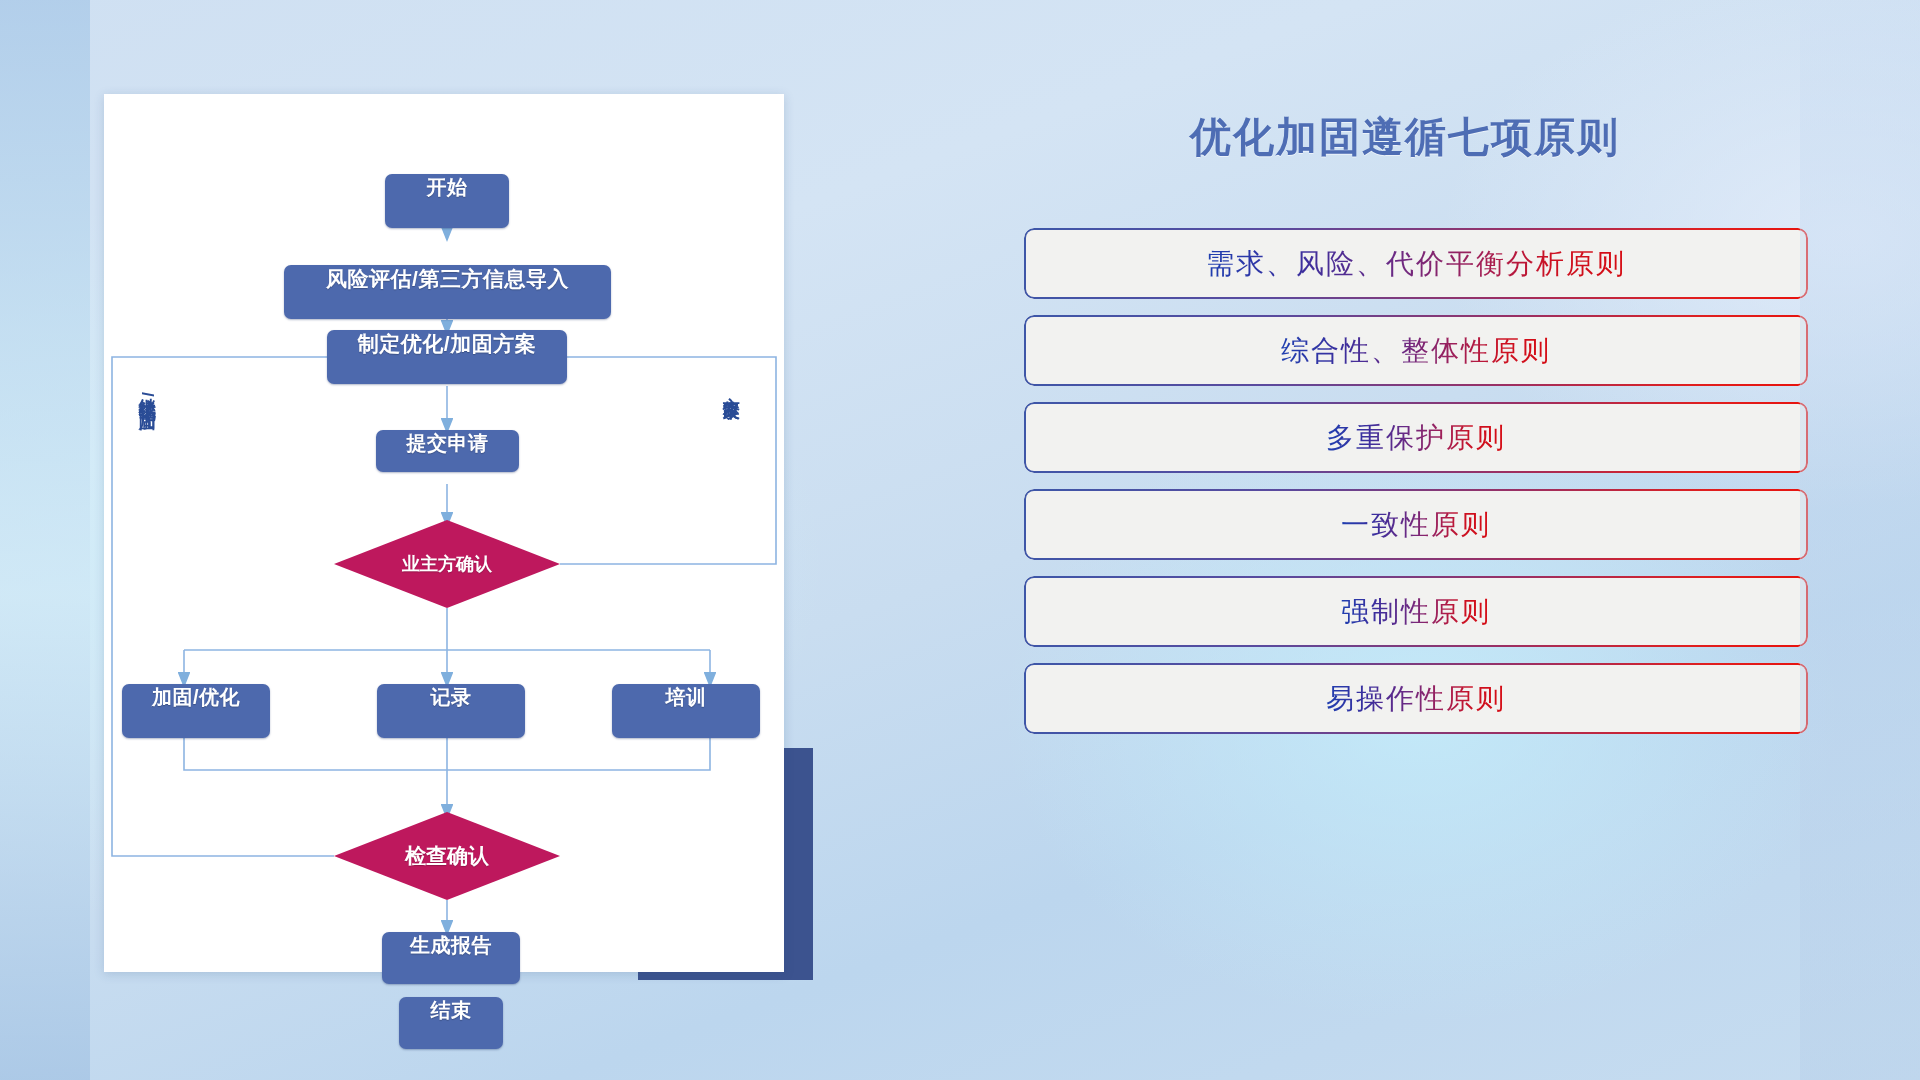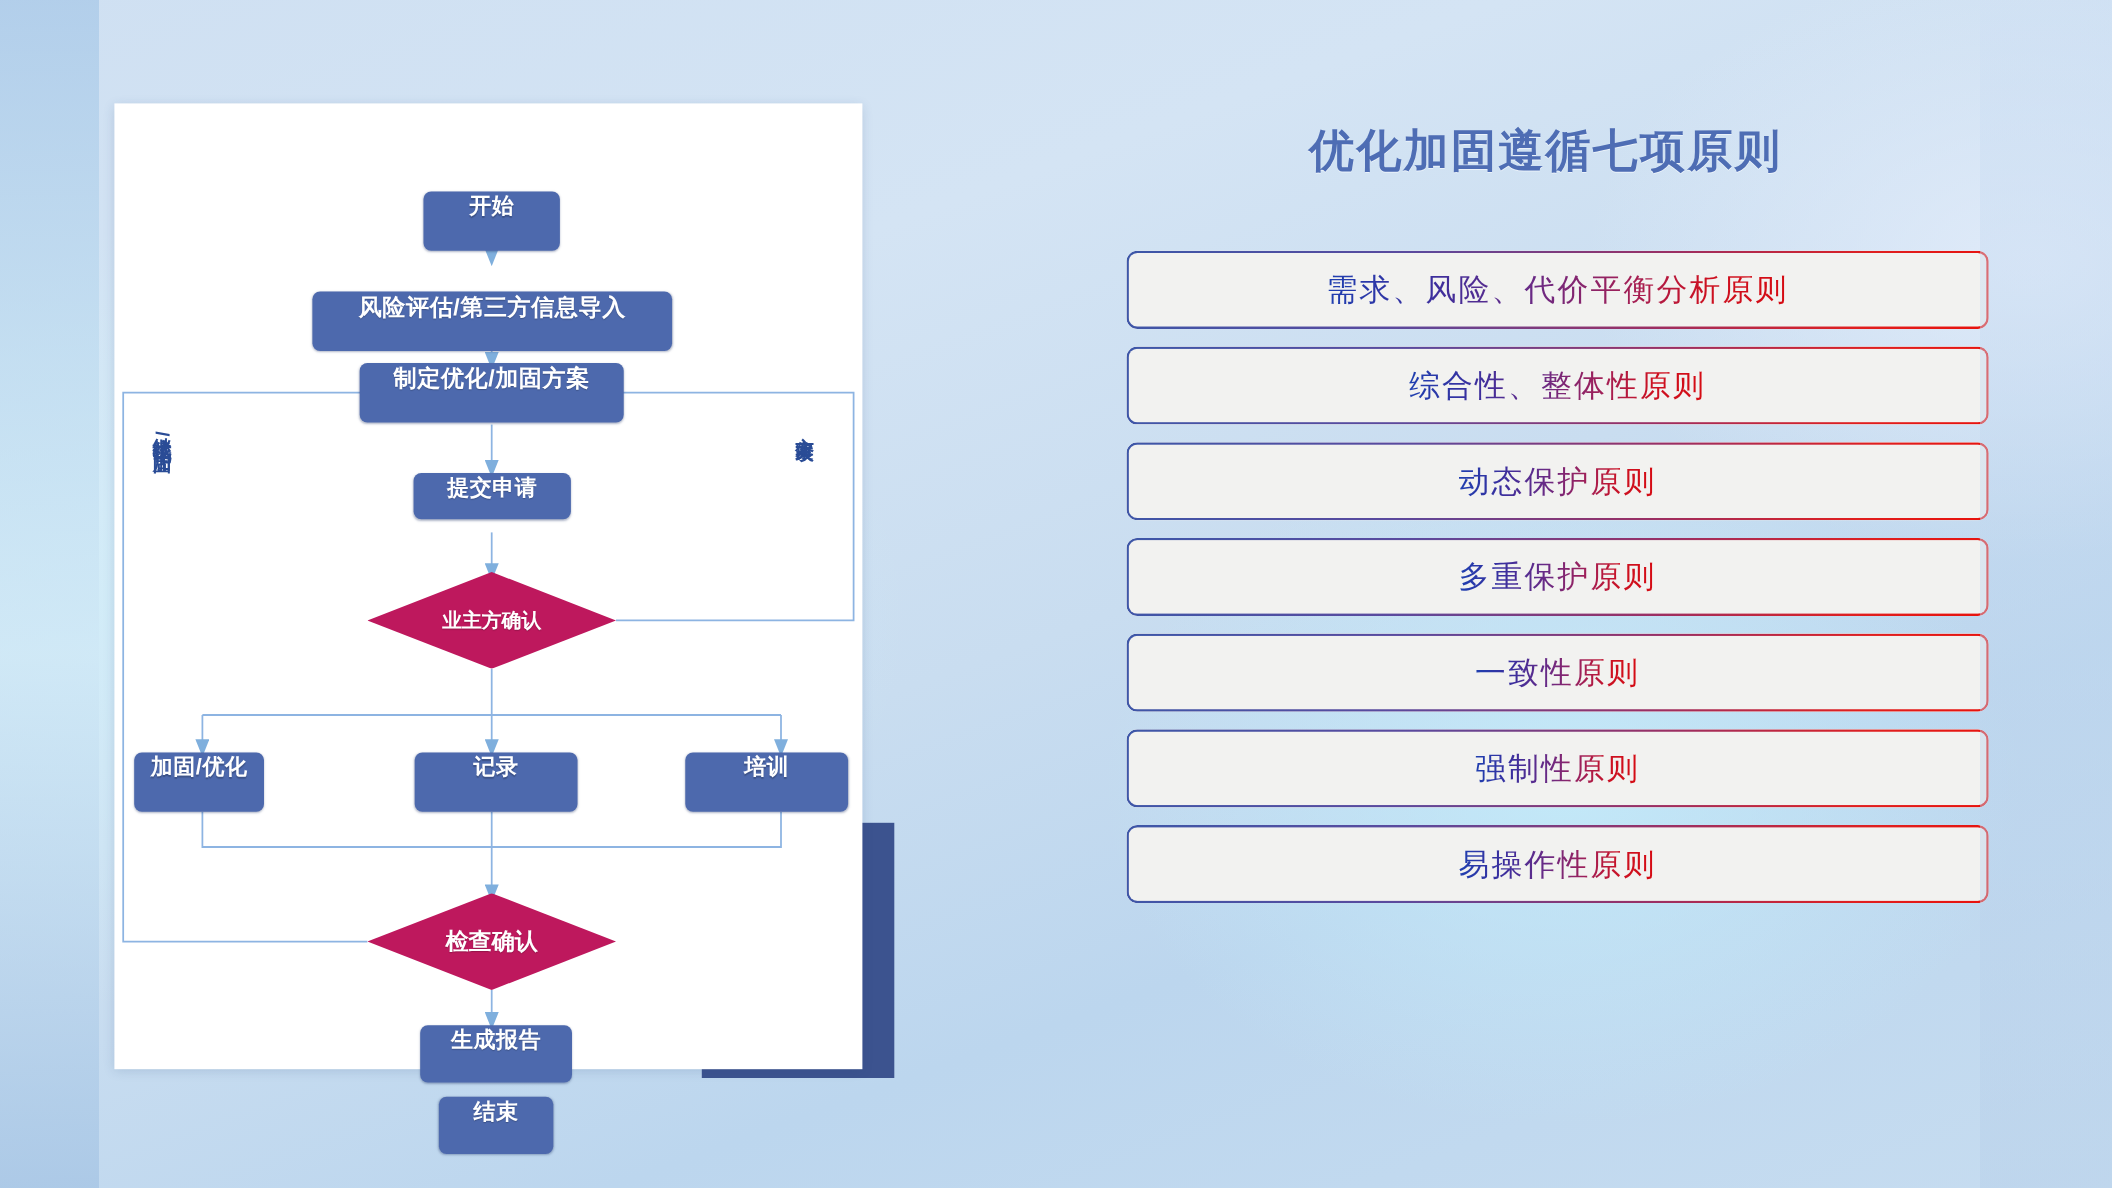--- a/index.html
+++ b/index.html
@@ -164,29 +164,29 @@
       </div>
 
       <div class="node" style="left:272px;top:336px;width:143px;height:42px;font-size:20px;">
         <span>提交申请</span>
       </div>
 
       <div class="dia" style="left:230px;top:426px;width:226px;height:88px;font-size:18px;">
         <span>业主方确认</span>
       </div>
 
-      <div class="node" style="left:18px;top:590px;width:118px;height:54px;font-size:20px;">
+      <div class="node" style="left:18px;top:590px;width:148px;height:54px;font-size:20px;">
         <span>加固/优化</span>
       </div>
 
       <div class="node" style="left:273px;top:590px;width:148px;height:54px;font-size:20px;">
         <span>记录</span>
       </div>
 
-      <div class="node" style="left:519px;top:590px;width:148px;height:54px;font-size:20px;">
+      <div class="node" style="left:508px;top:590px;width:148px;height:54px;font-size:20px;">
         <span>培训</span>
       </div>
 
       <div class="dia" style="left:230px;top:718px;width:226px;height:88px;font-size:21px;">
         <span>检查确认</span>
       </div>
 
       <div class="node" style="left:278px;top:838px;width:138px;height:52px;font-size:20px;">
         <span>生成报告</span>
       </div>
@@ -209,24 +209,20 @@
     <div class="pitem">
       <span class="frame"></span>
       <span class="ptext">需求、风险、代价平衡分析原则</span>
     </div>
 
     <div class="pitem">
       <span class="frame"></span>
       <span class="ptext">综合性、整体性原则</span>
     </div>
 
-    <div class="pitem">
-      <span class="frame"></span>
-      <span class="ptext">动态保护原则</span>
-    </div>
 
     <div class="pitem">
       <span class="frame"></span>
       <span class="ptext">多重保护原则</span>
     </div>
 
     <div class="pitem">
       <span class="frame"></span>
       <span class="ptext">一致性原则</span>
     </div>

